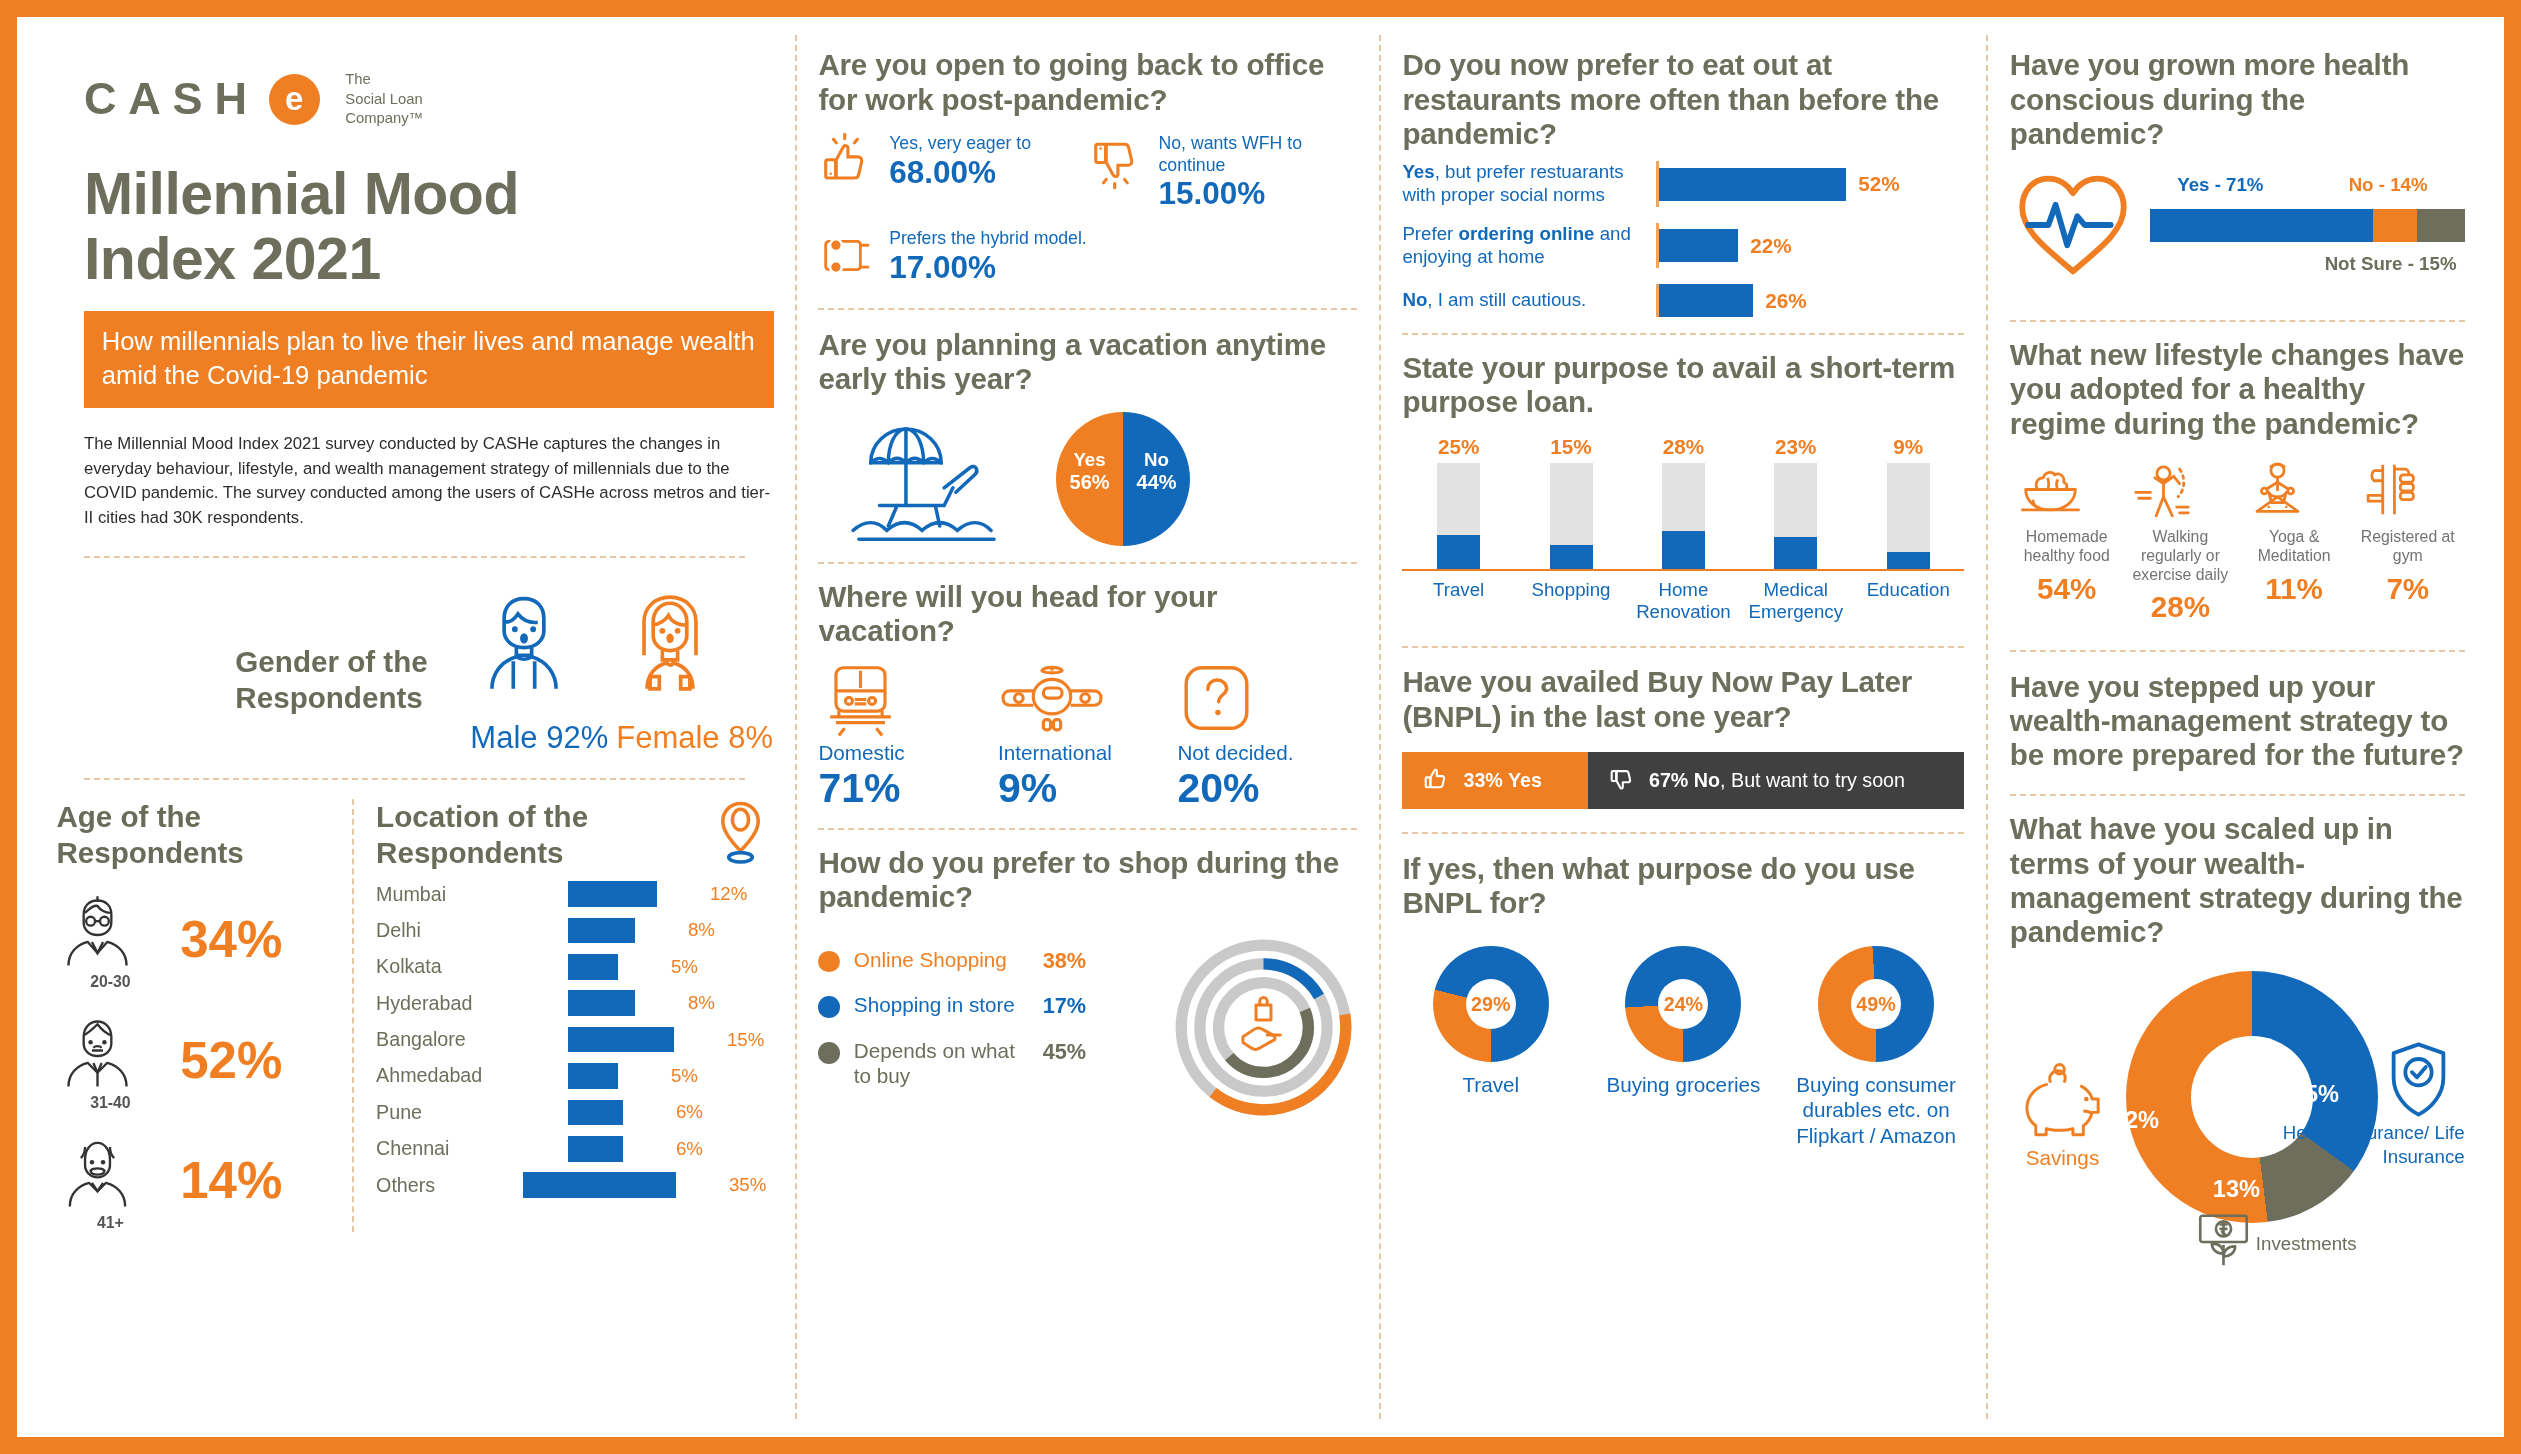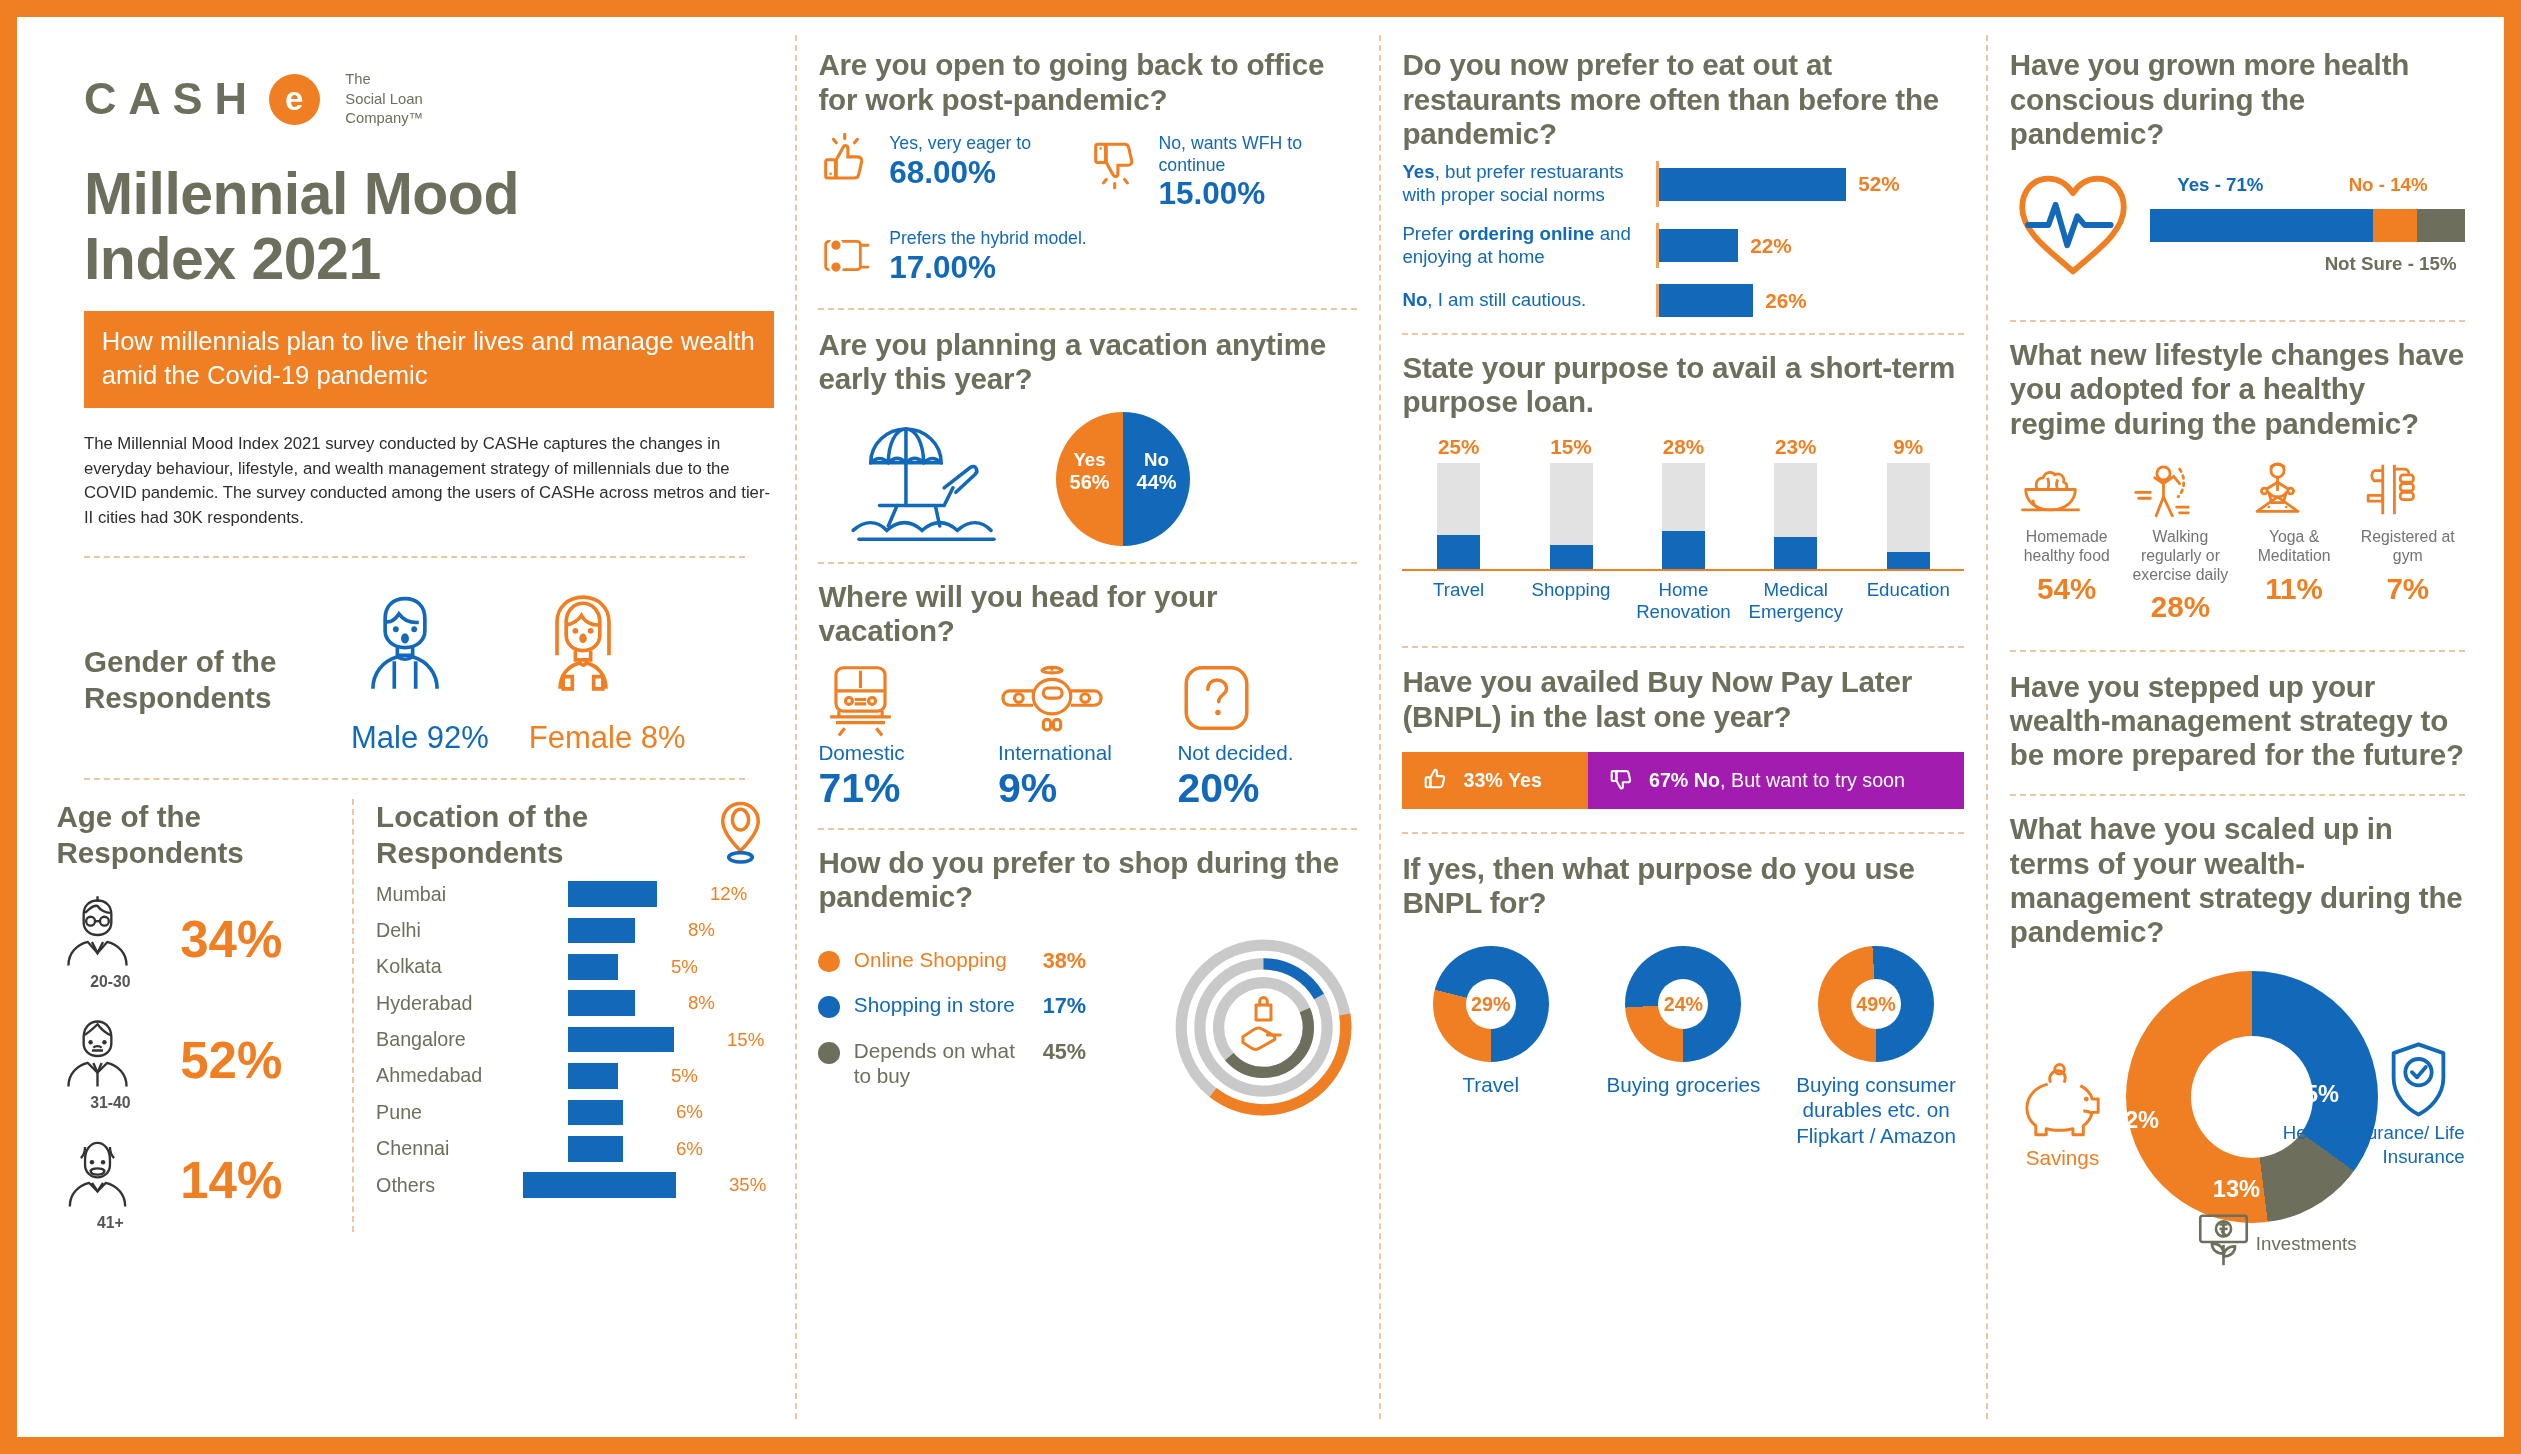--- a/index.html
+++ b/index.html
@@ -55,21 +55,21 @@
     margin:33px 0 0 27.6px; font-size:59px; font-weight:bold;
     line-height:1.1; color:#6e6e5c; letter-spacing:-0.5px;
   }
   .sub-band {
     margin:19.7px 0 0 27.6px; width:690px; background:#ef7f22; color:#fff;
     font-size:25.6px; line-height:1.32; padding:13.8px 17.7px 15.8px 17.7px;
   }
   .intro {
     margin:23.6px 0 0 27.6px; width:690px; font-size:16.7px; line-height:1.48; color:#2d2d2d;
   }
-  .gender-wrap { display:flex; align-items:flex-end; gap:40px; margin:29.6px 0 0 27.6px; }
+  .gender-wrap { display:flex; align-items:flex-end; gap:8px; margin:29.6px 0 0 27.6px;justify-content:flex-end; }
   .gender-title { font-size:29.6px; font-weight:bold; line-height:1.2; width:227px; padding-bottom:41px; }
   .gender-item { text-align:center; }
   .gender-lab { font-size:31px; margin-top:22px; }
   .split { display:flex; margin-top:19.7px; }
   .age-col { width:296px; padding-right:9.9px; }
   .loc-col { width:414px; padding-left:21.7px; border-left:2px dashed #e8c7a3; }
   .subhead { font-size:29.6px; font-weight:bold; line-height:1.2; }
   .age-row { display:flex; align-items:center; gap:15.8px; margin-top:17.7px; }
   .age-ico { text-align:center; width:108px; }
   .age-ico .lab { font-size:15.8px; font-weight:bold; color:#555; margin-top:2px;}
@@ -112,21 +112,21 @@
   .loan-chart { display:flex; margin-top:15.8px; border-bottom:2px solid #ef7f22; }
   .loan-col { flex:1; text-align:center; }
   .loan-pct { font-size:20.7px; font-weight:bold; color:#ef7f22; margin-bottom:3.9px; }
   .loan-stack { width:43px; height:106px; background:#e2e2e2; margin:0 auto; display:flex; flex-direction:column; justify-content:flex-end; }
   .loan-fill { background:#1269b9; width:100%; }
   .loan-labels { display:flex; margin-top:7.9px; }
   .loan-lab { flex:1; text-align:center; font-size:18.7px; color:#1269b9; line-height:1.2; }
   .tbar { display:flex; height:57px; margin-top:17.7px; color:#fff; font-size:19.7px; font-weight:bold; }
   .tbar .seg { display:flex; align-items:center; gap:11.8px; padding-left:19.7px; }
   .tbar .yes { background:#ef7f22; }
-  .tbar .no  { background:#a21caf; }
+  .tbar .no  { background:#404040; }
   .tbar .nor { font-weight:normal; }
   .donuts { display:flex; margin-top:25.6px; gap:15.8px; }
   .donut-item { flex:1; text-align:center; }
   .donut { width:116px; height:116px; border-radius:50%; margin:0 auto; position:relative; }
   .donut::after { content:""; position:absolute; inset:33px; background:#fff; border-radius:50%; }
   .donut .ctr { position:absolute; inset:0; display:flex; align-items:center; justify-content:center;
                 font-size:19.7px; font-weight:bold; color:#ef7f22; z-index:2; }
   .donut-lab { margin-top:9.9px; font-size:20.7px; color:#1269b9; line-height:1.22; }
 
   

